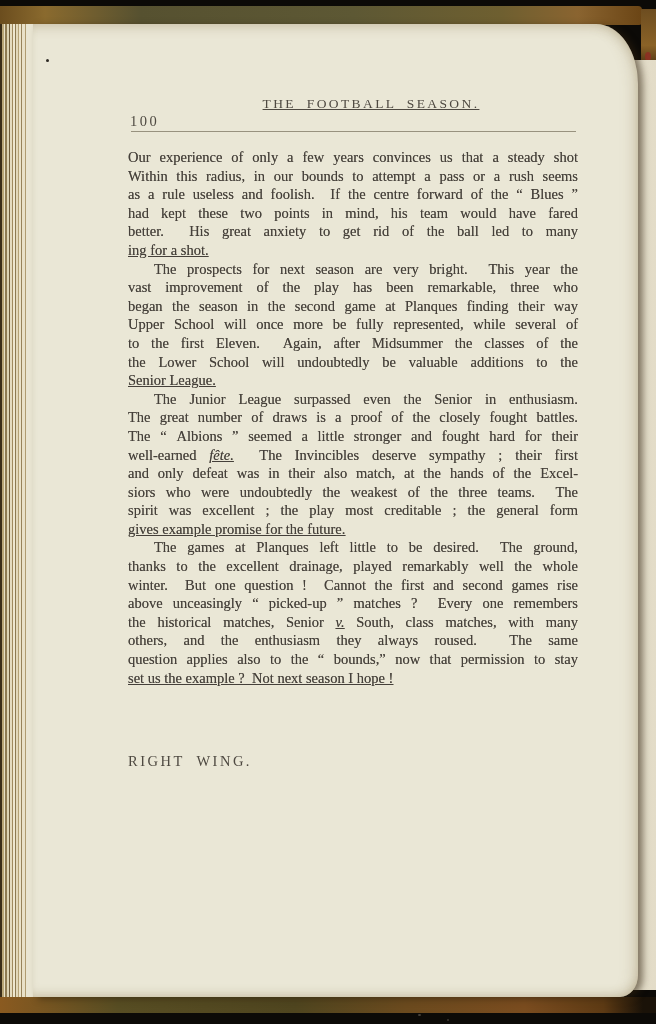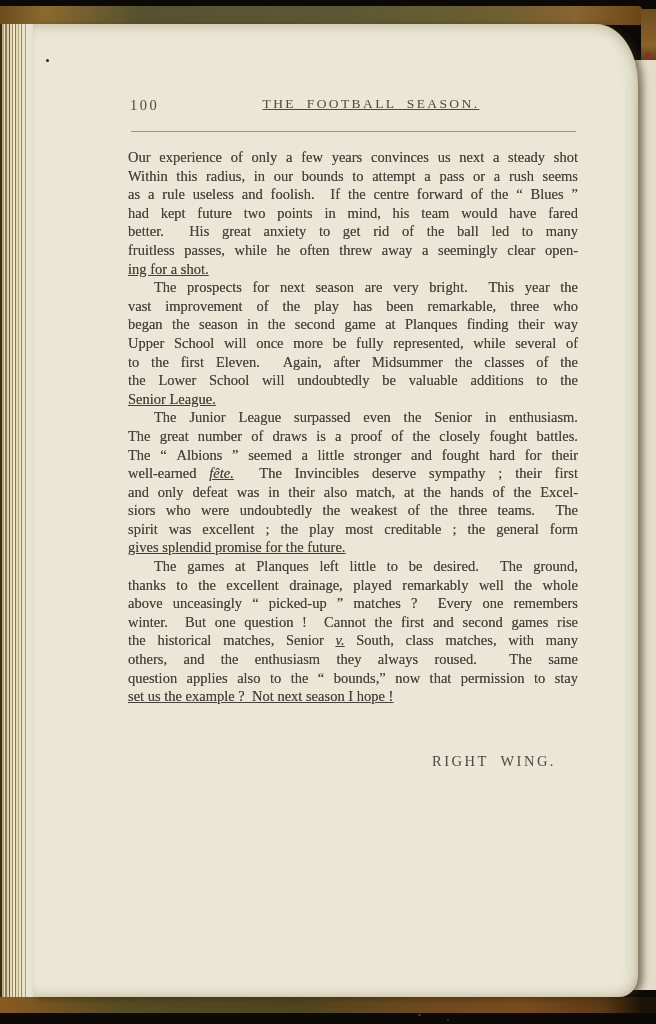--- a/index.html
+++ b/index.html
@@ -46,32 +46,32 @@
       inset 0 12px 14px -11px rgba(130,105,60,.32);}
 
   .speck{position:absolute;border-radius:50%;background:#2e2a24;}
   .speck.s1{left:13px;top:35px;width:3px;height:3px;}
   .speck.b1{left:418px;top:1014px;width:3px;height:2px;background:#4a443c;z-index:3;}
   .speck.b2{left:447px;top:1019px;width:2px;height:2px;background:#3c3832;z-index:3;}
 
   
   .content{position:absolute;left:95px;top:0;width:450px;height:100%;color:var(--ink);}
   .header-row{position:absolute;left:0;top:72px;width:100%;height:20px;}
-  .page-number{position:absolute;left:2px;top:1px;font-size:14.5px;letter-spacing:2.5px;color:#4e4941;}
+  .page-number{position:absolute;left:2px;top:17px;font-size:14.5px;letter-spacing:2.5px;color:#4e4941;}
   .running-title{text-align:center;padding-left:36px;font-size:13.5px;letter-spacing:2.4px;word-spacing:5px;color:#4e4941;text-decoration:underline;}
   .head-rule{position:absolute;left:3px;top:107px;width:445px;height:1px;background:var(--rule);}
 
   .text-block{position:absolute;left:0;top:124px;width:450px;
     font-size:14.5px;color:var(--ink);text-shadow:0 0 .5px rgba(67,62,54,.65);}
   .bline{height:18.6px;line-height:18.6px;text-align:justify;text-align-last:justify;white-space:normal;}
   .bline.lastline{text-align-last:left;text-decoration:underline;}
   .bline.indent{text-indent:26px;}
   .it{font-style:italic;text-decoration:underline;}
 
-  .signature{position:absolute;left:0;top:729px;width:100%;text-align:right;padding-right:22px;
+  .signature{position:absolute;left:0;top:729px;width:100%;padding-right:22px;
     font-size:14.5px;letter-spacing:2.5px;word-spacing:6px;color:#4e4941;}
 </style>
 </head>
 <body>
 
 <div class="stage">
   <div class="cover-top"></div>
   <div class="cover-corner"></div>
   <div class="cover-speck"></div>
   <div class="cover-bottom"></div>
@@ -83,52 +83,51 @@
   <div class="page">
     <div class="speck s1"></div>
     <div class="content">
       <div class="header-row">
         <span class="page-number">100</span>
         <div class="running-title">THE FOOTBALL SEASON.</div>
       </div>
       <div class="head-rule"></div>
       <div class="text-block">
           <div class="para">
-            <div class="bline"><span>Our experience of only a few years convinces us next a steady shot</span></div>
+            <div class="bline"><span>Our experience of only a few years convinces us that a steady shot</span></div>
             <div class="bline"><span>Within this radius, in our bounds to attempt a pass or a rush seems</span></div>
             <div class="bline"><span>as a rule useless and foolish.&nbsp; If the centre forward of the “&nbsp;Blues&nbsp;”</span></div>
-            <div class="bline"><span>had kept future two points in mind, his team would have fared</span></div>
+            <div class="bline"><span>had kept these two points in mind, his team would have fared</span></div>
             <div class="bline"><span>better.&nbsp; His great anxiety to get rid of the ball led to many</span></div>
-            <div class="bline"><span>fruitless passes, while he often threw away a seemingly clear open-</span></div>
             <div class="bline lastline"><span>ing for a shot.</span></div>
           </div>
           <div class="para">
             <div class="bline indent"><span>The prospects for next season are very bright.&nbsp; This year the</span></div>
             <div class="bline"><span>vast improvement of the play has been remarkable, three who</span></div>
             <div class="bline"><span>began the season in the second game at Planques finding their way</span></div>
             <div class="bline"><span>Upper School will once more be fully represented, while several of</span></div>
             <div class="bline"><span>to the first Eleven.&nbsp; Again, after Midsummer the classes of the</span></div>
             <div class="bline"><span>the Lower School will undoubtedly be valuable additions to the</span></div>
             <div class="bline lastline"><span>Senior League.</span></div>
           </div>
           <div class="para">
             <div class="bline indent"><span>The Junior League surpassed even the Senior in enthusiasm.</span></div>
             <div class="bline"><span>The great number of draws is a proof of the closely fought battles.</span></div>
             <div class="bline"><span>The “&nbsp;Albions&nbsp;” seemed a little stronger and fought hard for their</span></div>
             <div class="bline"><span>well-earned </span><span class="it">fête.</span><span>&nbsp; The Invincibles deserve sympathy&nbsp;; their first</span></div>
             <div class="bline"><span>and only defeat was in their also match, at the hands of the Excel-</span></div>
             <div class="bline"><span>siors who were undoubtedly the weakest of the three teams.&nbsp; The</span></div>
             <div class="bline"><span>spirit was excellent&nbsp;; the play most creditable&nbsp;; the general form</span></div>
-            <div class="bline lastline"><span>gives splendid promise for the future.</span></div>
+            <div class="bline lastline"><span>gives example promise for the future.</span></div>
           </div>
           <div class="para">
             <div class="bline indent"><span>The games at Planques left little to be desired.&nbsp; The ground,</span></div>
             <div class="bline"><span>thanks to the excellent drainage, played remarkably well the whole</span></div>
+            <div class="bline"><span>winter.&nbsp; But one question&nbsp;!&nbsp; Cannot the first and second games rise</span></div>
             <div class="bline"><span>above unceasingly “&nbsp;picked-up&nbsp;” matches&nbsp;?&nbsp; Every one remembers</span></div>
-            <div class="bline"><span>winter.&nbsp; But one question&nbsp;!&nbsp; Cannot the first and second games rise</span></div>
             <div class="bline"><span>the historical matches, Senior </span><span class="it">v.</span><span> South, class matches, with many</span></div>
             <div class="bline"><span>others, and the enthusiasm they always roused.&nbsp; The same</span></div>
             <div class="bline"><span>question applies also to the “&nbsp;bounds,” now that permission to stay</span></div>
             <div class="bline lastline"><span>set us the example&nbsp;?&nbsp; Not next season I hope&nbsp;!</span></div>
           </div>
         </div>
       <div class="signature">RIGHT WING.</div>
     </div>
   </div>
 </div>

